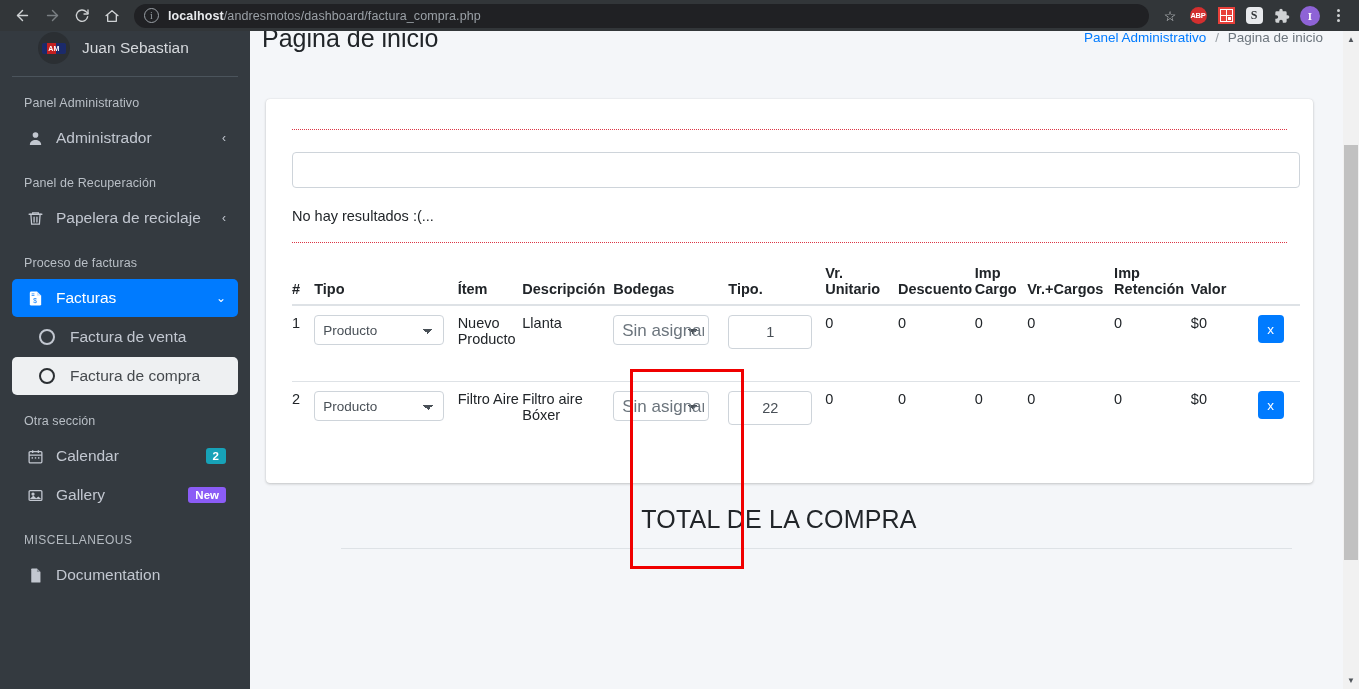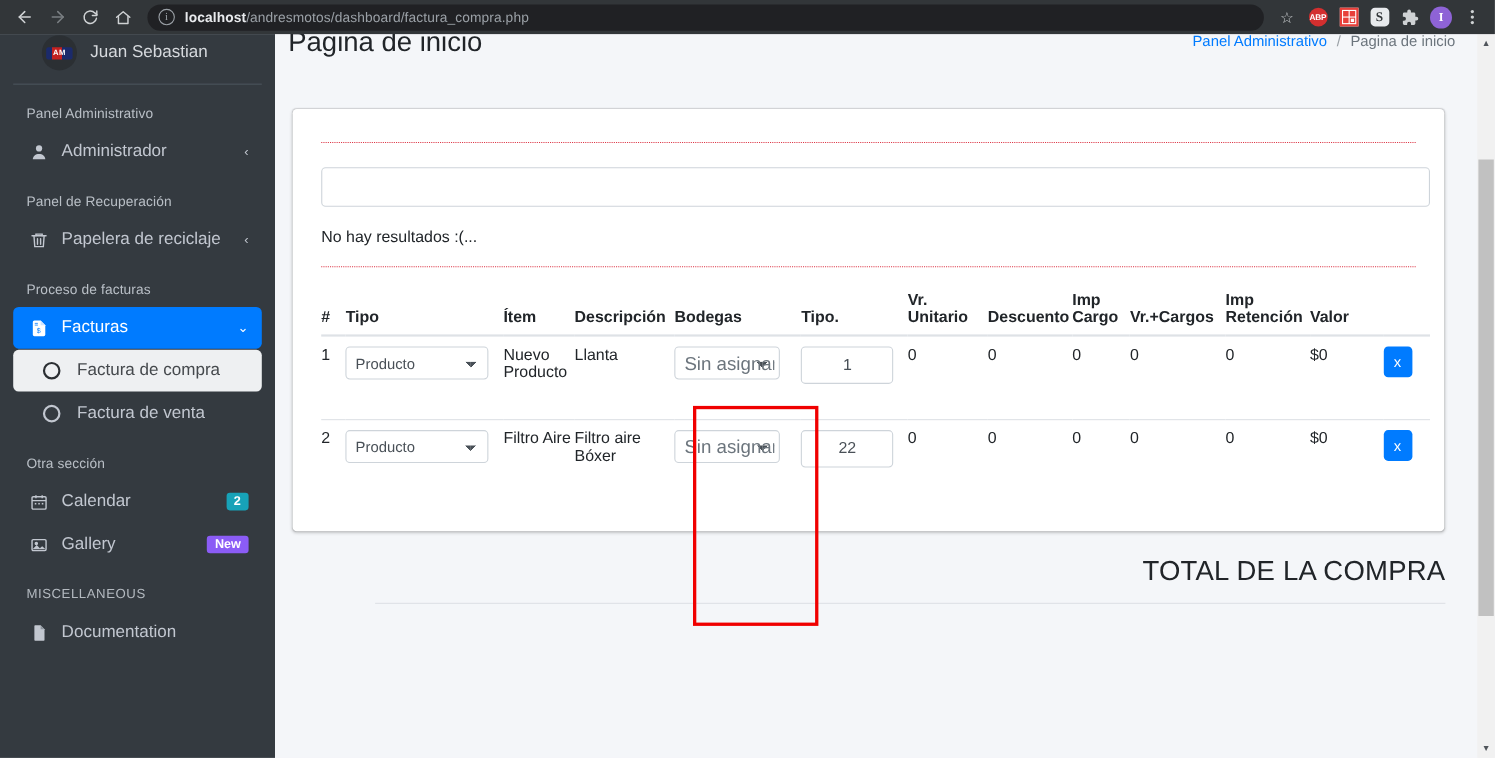--- a/index.html
+++ b/index.html
@@ -322,23 +322,23 @@
     position: absolute;
     left: 630px; top: 338px;
     width: 114px; height: 200px;
     border: 3px solid #f00000;
     pointer-events: none;
     z-index: 30;
   }
 
   
   .total-wrap {
-    margin: 22px 25px 0 16px;
+    margin: 22px 47px 0 16px;
     padding-right: 4px;
-    text-align: right;
+    text-align: center;
   }
   .total-title {
     font-size: 25px; color: #212529; font-weight: 400;
     letter-spacing: .2px;
   }
   .total-rule { height: 1px; background: #dee2e6; margin-top: 14px; margin-left: 75px; }
 
   
   .pg-scroll {
     position: absolute; right: 0; top: 31px;
@@ -474,31 +474,31 @@
             <path d="M14 2H6a2 2 0 0 0-2 2v16a2 2 0 0 0 2 2h12a2 2 0 0 0 2-2V8z" fill="#fff"></path>
             <path d="M14 2v6h6" fill="#cfe4ff"></path>
             <text x="11.5" y="18" font-size="9" text-anchor="middle" fill="#007bff" font-family="Liberation Sans">$</text>
             <rect x="6.5" y="5" width="4" height="1" fill="#007bff"></rect>
             <rect x="6.5" y="7.3" width="4" height="1" fill="#007bff"></rect>
           </svg>
       </span>
       <span class="lbl">Facturas</span>
       <span class="arr">⌄</span>
     </div>
+    <div class="sb-item sub">
+      <span class="ic">
+          <span class="circle-ico"></span>
+        </span>
+      <span class="lbl">Factura de venta</span>
+    </div>
     <div class="sb-item sub light">
       <span class="ic">
           <span class="circle-ico"></span>
         </span>
       <span class="lbl">Factura de compra</span>
-    </div>
-    <div class="sb-item sub">
-      <span class="ic">
-          <span class="circle-ico"></span>
-        </span>
-      <span class="lbl">Factura de venta</span>
     </div>
 
     <div class="sb-header">Otra sección</div>
     <div class="sb-item">
       <span class="ic">
         <svg width="17" height="17" viewBox="0 0 24 24" fill="none" stroke="currentColor" stroke-width="1.8">
             <rect x="3" y="5" width="18" height="16" rx="1.5"></rect>
             <path d="M3 10h18M8 3v4M16 3v4"></path>
             <rect x="6.5" y="13" width="2" height="2" fill="currentColor" stroke="none"></rect>
             <rect x="11" y="13" width="2" height="2" fill="currentColor" stroke="none"></rect>

